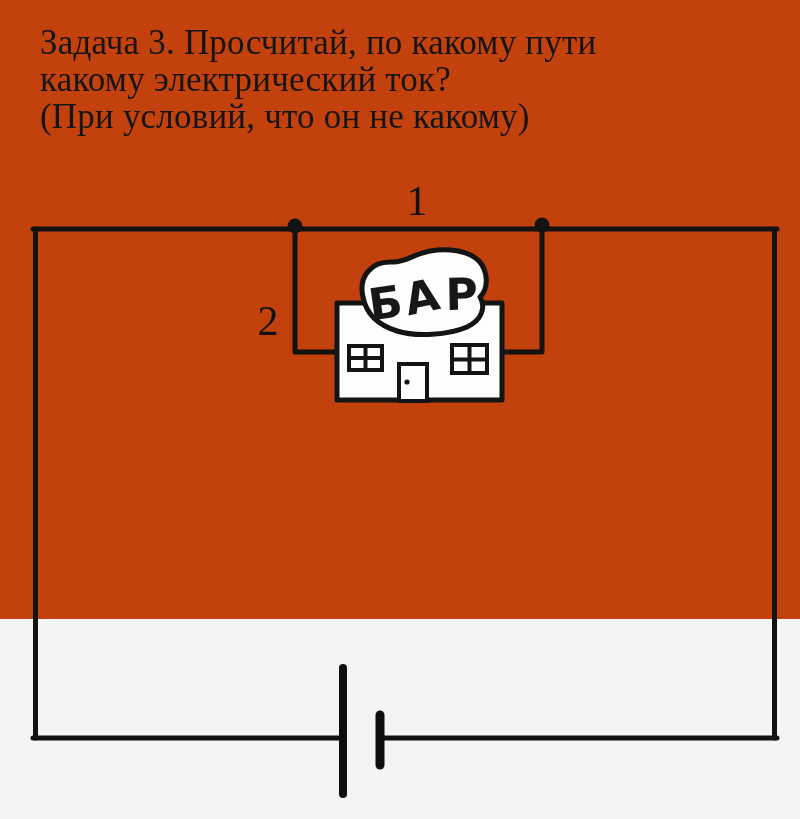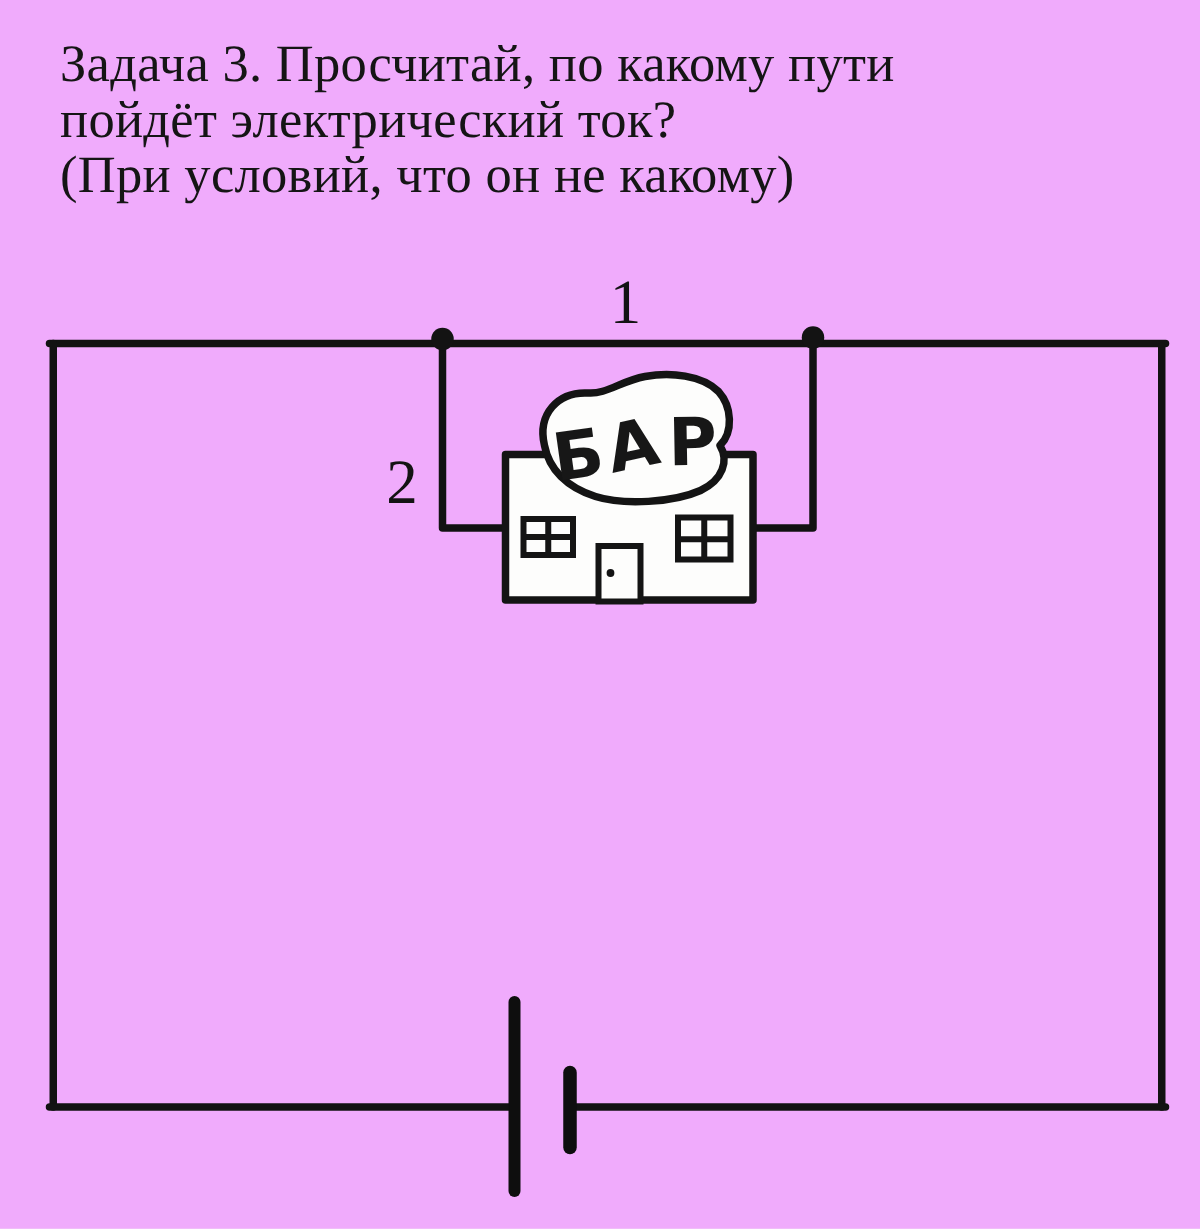--- a/index.html
+++ b/index.html
@@ -8,22 +8,22 @@
   }
   body {
     width: 800px;
     height: 819px;
     overflow: hidden;
     background: #f4f4f2;
   }
   .page {
     position: relative;
     width: 800px;
-    height: 819px;
-    background: #f0abfc;
+    height: 619px;
+    background: #c2410c;
     font-family: "Liberation Serif", "DejaVu Serif", serif;
   }
   .problem-text {
     position: absolute;
     left: 40px;
     top: 24px;
     color: #151515;
     font-size: 35px;
     line-height: 37px;
     letter-spacing: 0.2px;
@@ -78,21 +78,21 @@
     fill: #171717;
   }
 </style>
 </head>
 <body>
 
 <div class="page">
 
   <div class="problem-text">
     <div>Задача 3. Просчитай, по какому пути</div>
-    <div>пойдёт электрический ток?</div>
+    <div>какому электрический ток?</div>
     <div>(При условий, что он не какому)</div>
   </div>
 
   <svg class="circuit-svg" viewBox="0 0 800 819" aria-hidden="true">
 
     <path class="wire" d="M33 229 H777"></path>
     <path class="wire" d="M35.5 229 V738"></path>
     <path class="wire" d="M774.5 231 V738"></path>
     <path class="wire" d="M33 738 H343"></path>
     <path class="wire" d="M380 738 H777"></path>

